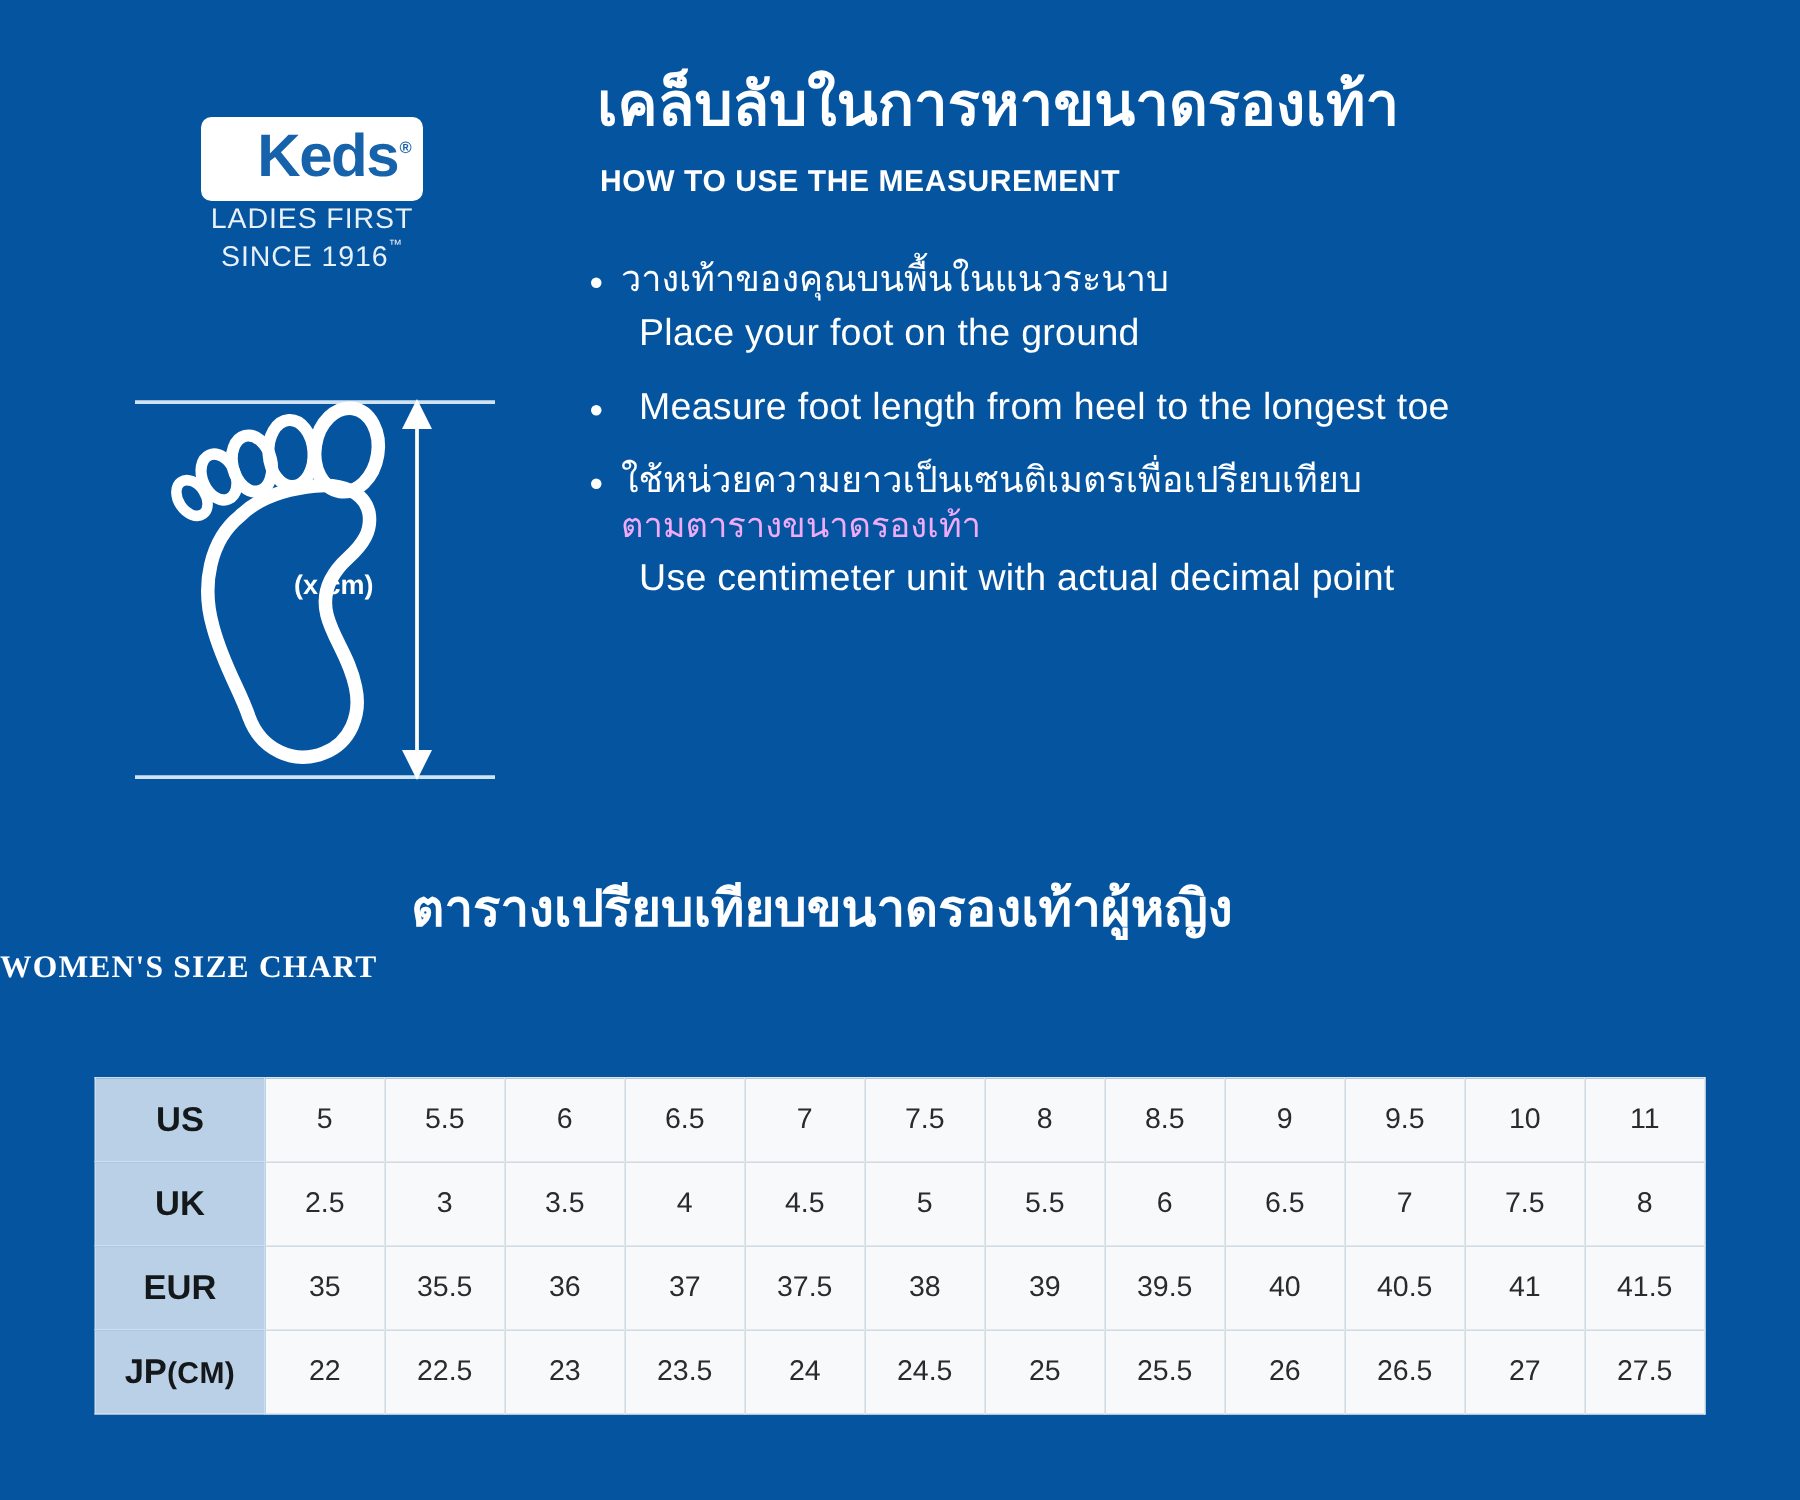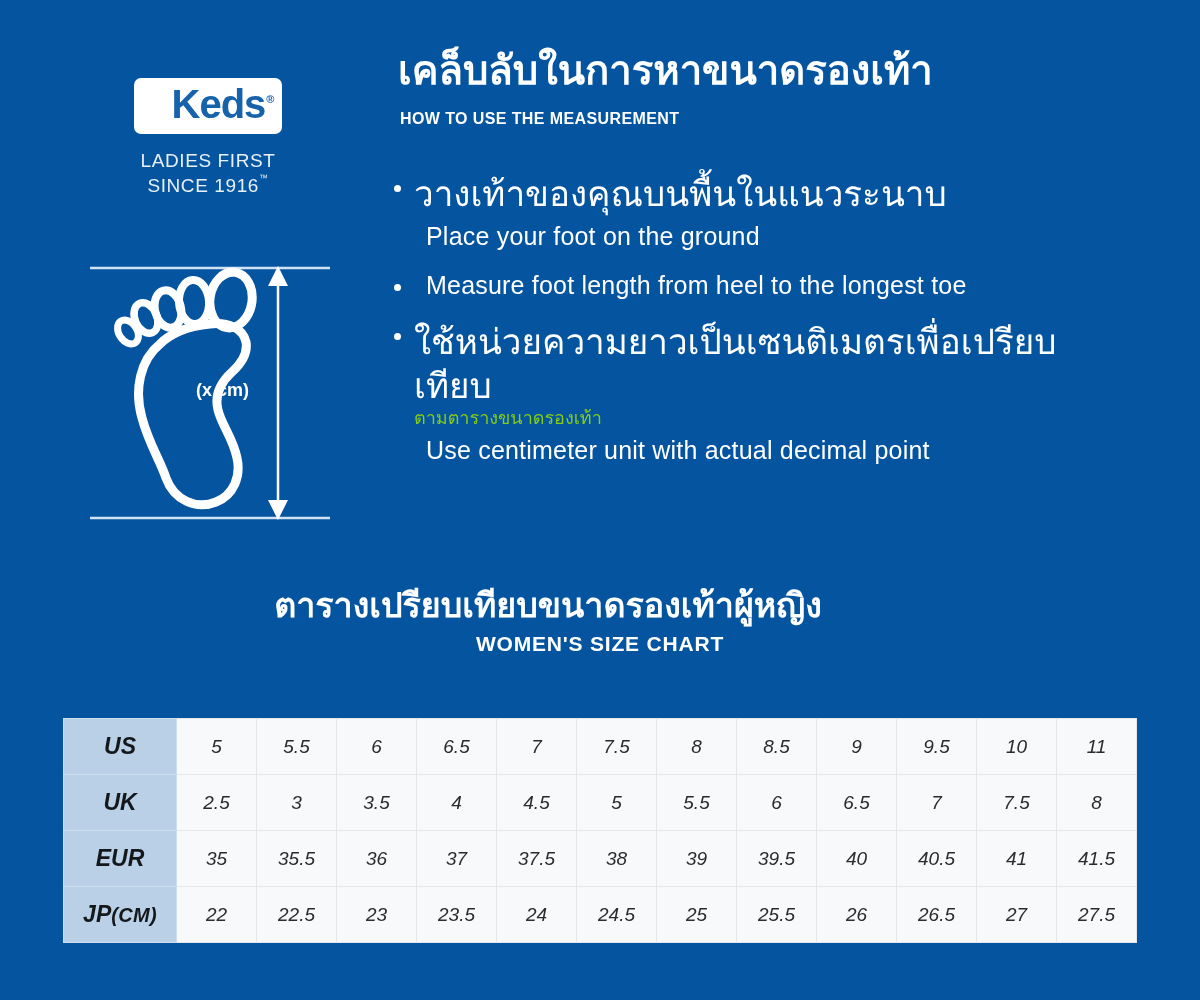--- a/index.html
+++ b/index.html
@@ -54,21 +54,20 @@
     left: 1px;
   }
   .tagline-line {
     color: #e8f0f8;
     font-size: 19px;
     letter-spacing: 0.6px;
     line-height: 1.32;
     font-weight: 300;
   }
   #tagline {
-    margin-top: 14px;
   }
   #tm-mark {
     font-size: 9px;
     vertical-align: super;
     position: relative;
     top: -4px;
   }
 
   
   #foot-diagram {
@@ -98,55 +97,55 @@
     font-size: 40px;
     font-weight: bold;
     line-height: 1.1;
     white-space: nowrap;
   }
   #eng-subtitle {
     position: absolute;
     left: 400px;
     top: 110px;
     color: #ffffff;
-    font-size: 16px;
+    font-size: 20px;
     font-weight: bold;
     letter-spacing: 0.4px;
     white-space: nowrap;
   }
 
   
   #steps {
     position: absolute;
     left: 392px;
     top: 172px;
     width: 740px;
   }
   .step {
     margin-bottom: 20px;
   }
   .step-thai {
     color: #ffffff;
-    font-size: 35px;
+    font-size: 24px;
     line-height: 1.25;
     position: relative;
     padding-left: 22px;
   }
   .step-bullet {
     position: absolute;
     left: 2px;
     top: 13px;
     width: 7px;
     height: 7px;
     border-radius: 50%;
     background: #ffffff;
   }
   .step-thai-line2 {
-    color: #84cc16;
-    font-size: 18px;
+    color: #f0abfc;
+    font-size: 23px;
     line-height: 1.25;
     padding-left: 22px;
   }
   .step-eng {
     color: #ffffff;
     font-size: 25px;
     font-weight: 300;
     padding-left: 34px;
     margin-top: 6px;
     letter-spacing: 0.2px;
@@ -161,34 +160,33 @@
     text-align: center;
     color: #ffffff;
     font-size: 34px;
     font-weight: bold;
   }
   #chart-eng-title {
     position: absolute;
     left: 0;
     top: 632px;
     width: 1200px;
-    text-align: center;
     color: #ffffff;
     font-size: 21px;
     font-weight: bold;
     letter-spacing: 0.8px;
+    font-family: Liberation Serif, serif;
   }
 
   
   #size-table-wrap {
     position: absolute;
     left: 63px;
     top: 718px;
     width: 1074px;
-    font-style: italic;
   }
   table#size-table {
     width: 100%;
     border-collapse: collapse;
     table-layout: fixed;
   }
   table#size-table td {
     height: 53px;
     text-align: center;
     vertical-align: middle;

